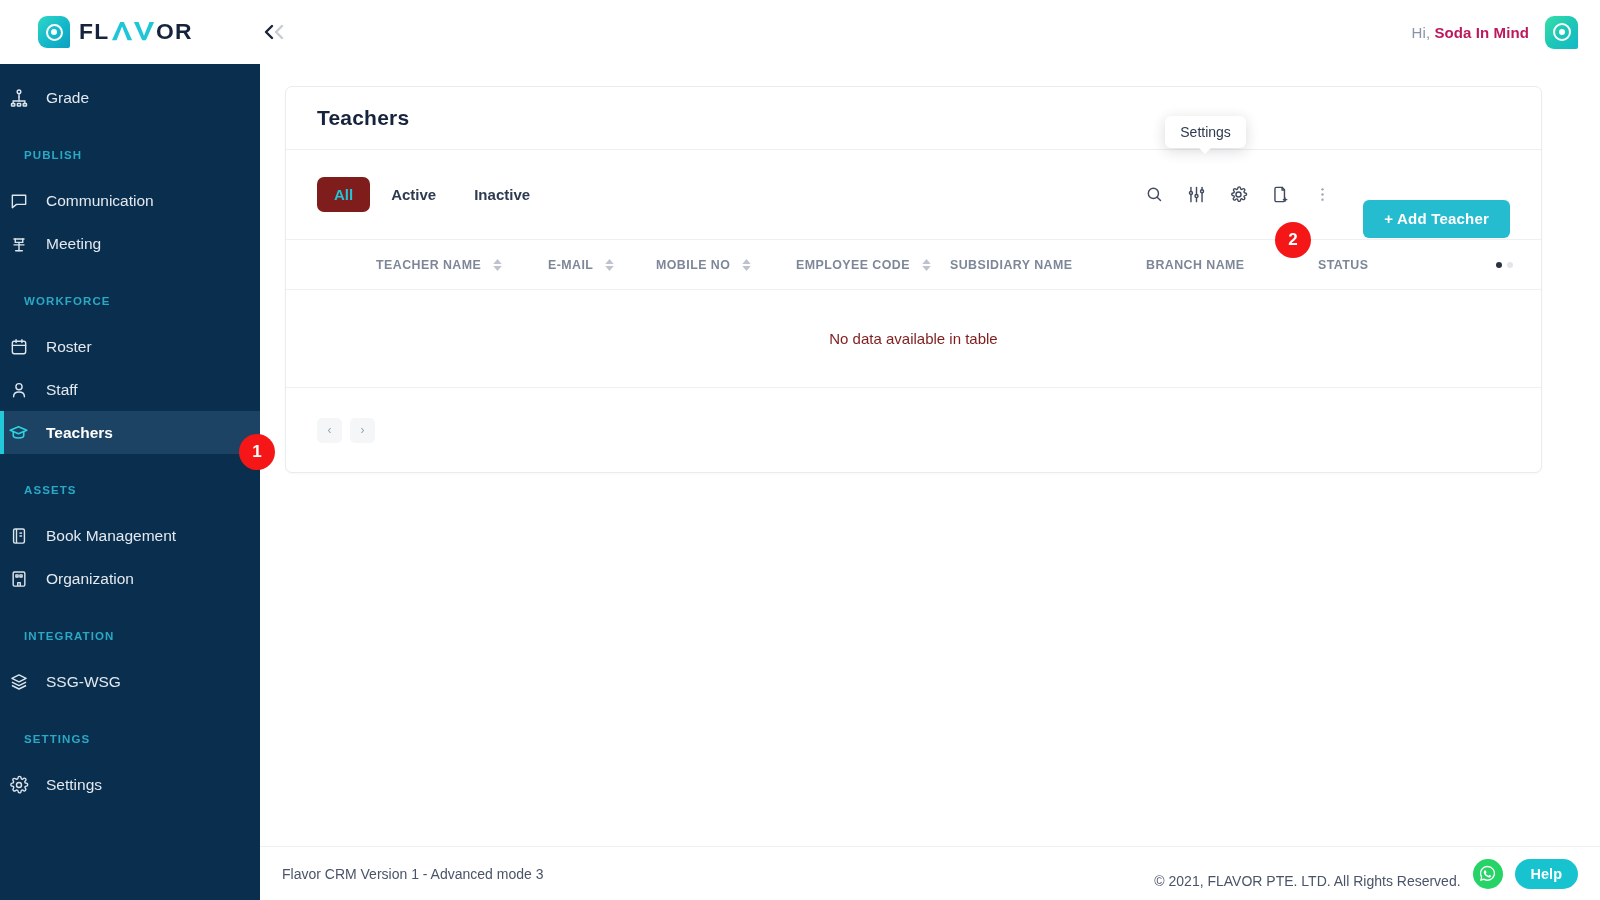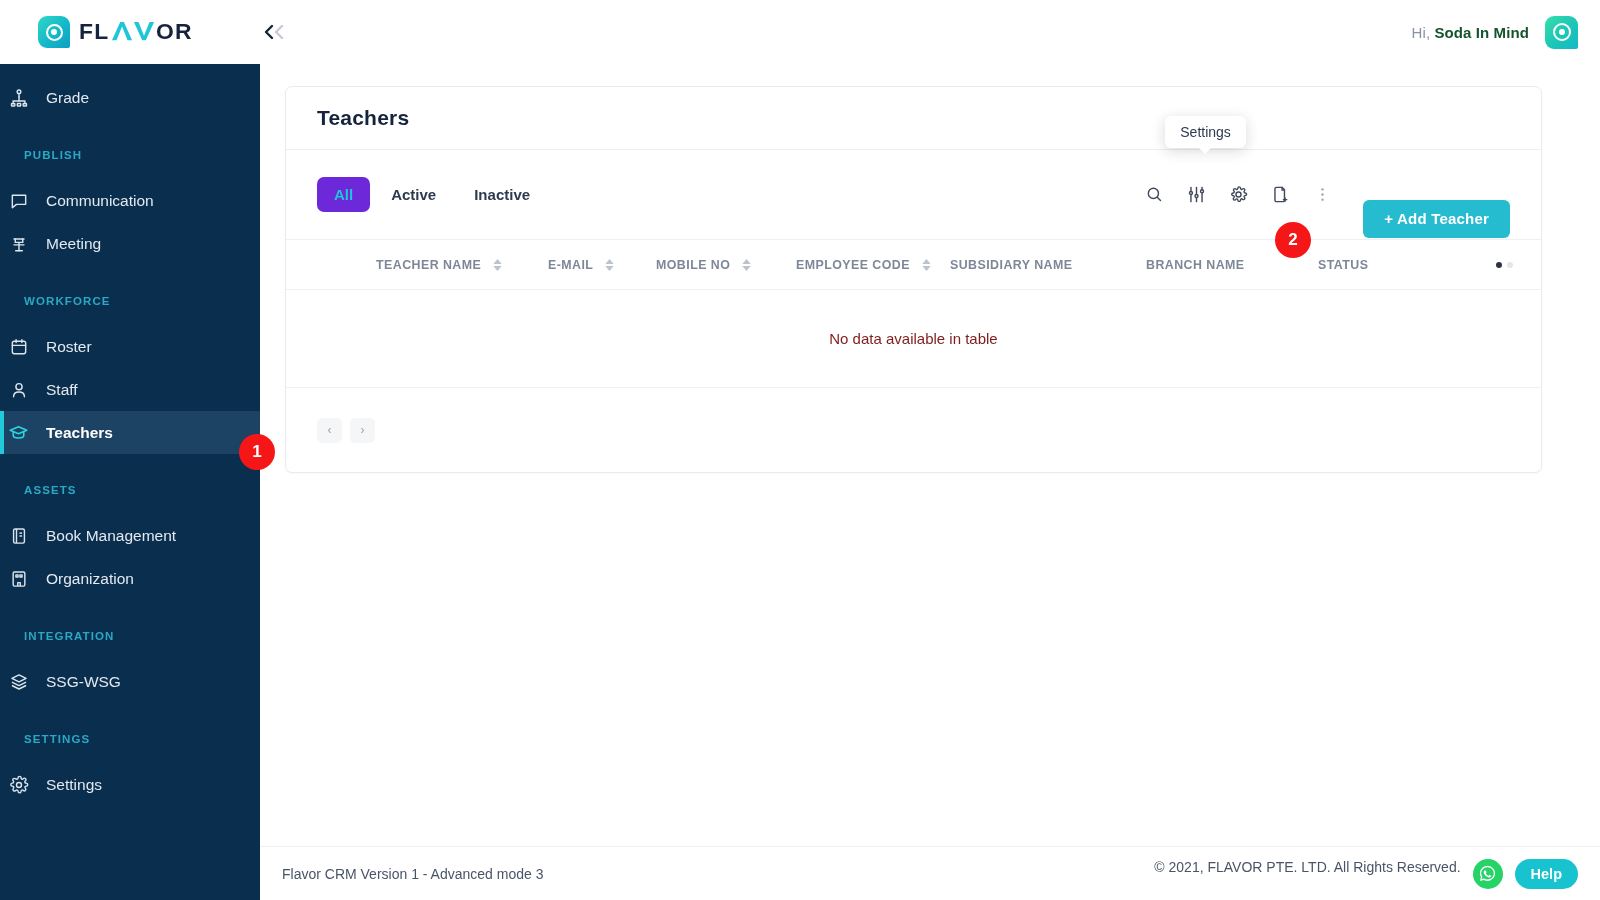--- a/index.html
+++ b/index.html
@@ -27,21 +27,21 @@
   .logo-mark .ring {
     width: 17px; height: 17px; border-radius: 50%;
     border: 2.6px solid #ffffff; display: flex; align-items: center; justify-content: center;
   }
   .logo-mark .dot { width: 6px; height: 6px; border-radius: 50%; background: #ffffff; }
   .wordmark { height: 26px; display: block; }
   .collapse-btn { display: flex; align-items: center; margin-left: 6px; cursor: pointer; }
 
   .user-area { display: flex; align-items: center; gap: 16px; }
   .greet { font-size: 15px; color: #8a93a5; letter-spacing: .1px; }
-  .greet b { color: #14532d; font-weight: 700; }
+  .greet b { color: #be185d; font-weight: 700; }
   .avatar {
     width: 33px; height: 33px; border-radius: 9px 9px 2px 9px;
     background: linear-gradient(135deg, #37dfa9 0%, #1ec7b6 50%, #12b9c6 100%);
     display: flex; align-items: center; justify-content: center;
   }
   .avatar .ring {
     width: 18px; height: 18px; border-radius: 50%;
     border: 2.6px solid #ffffff; display: flex; align-items: center; justify-content: center;
   }
   .avatar .dot { width: 6px; height: 6px; border-radius: 50%; background: #ffffff; }
@@ -97,21 +97,21 @@
 
   .toolbar {
     height: 89px; display: flex; align-items: center; padding: 0 31px 0 31px;
     position: relative;
   }
   .tabs { display: flex; align-items: center; gap: 4px; }
   .tab {
     padding: 9px 17px; border-radius: 7px; font-size: 15px;
     color: #2e3a4f; cursor: pointer; font-weight: 600;
   }
-  .tab.sel { background: #6d28d9; color: #1ec6d8; font-weight: 700; }
+  .tab.sel { background: #7f1d1d; color: #1ec6d8; font-weight: 700; }
   .tools { margin-left: auto; display: flex; align-items: center; gap: 20px; position: relative; }
   .tool-ic { cursor: pointer; display: flex; align-items: center; justify-content: center; width: 22px; height: 22px; }
   .add-btn {
     margin-left: 10px; background: #26bcd0; color: #fff; border: none;
     border-radius: 6px; height: 38px; padding: 0 21px; font-size: 15px;
     font-weight: 700; cursor: pointer; font-family: "Liberation Sans", sans-serif;
     letter-spacing: .2px;
     margin-top: 48px;
   }
   .tooltip {
@@ -151,21 +151,21 @@
   }
 
   
   .footer {
     position: absolute; left: 260px; bottom: 0; width: 1340px; height: 54px;
     background: #fff; border-top: 1px solid #eef1f3;
     display: flex; align-items: center; justify-content: space-between;
     padding: 0 22px 0 22px; z-index: 25;
   }
   .foot-left { font-size: 14px; color: #4a5468; }
-  .foot-right { display: flex; align-items: flex-start; gap: 12px; }
+  .foot-right { display: flex; align-items: flex-end; gap: 12px; }
   .copyright { font-size: 14px; color: #4a5468; }
   .wa {
     width: 30px; height: 30px; border-radius: 50%; background: #25d366;
     display: flex; align-items: center; justify-content: center; cursor: pointer;
   }
   .help {
     background: #17c3ce; color: #fff; border-radius: 16px; height: 30px;
     padding: 0 16px; display: flex; align-items: center; font-size: 14.5px;
     font-weight: 700; cursor: pointer;
   }

